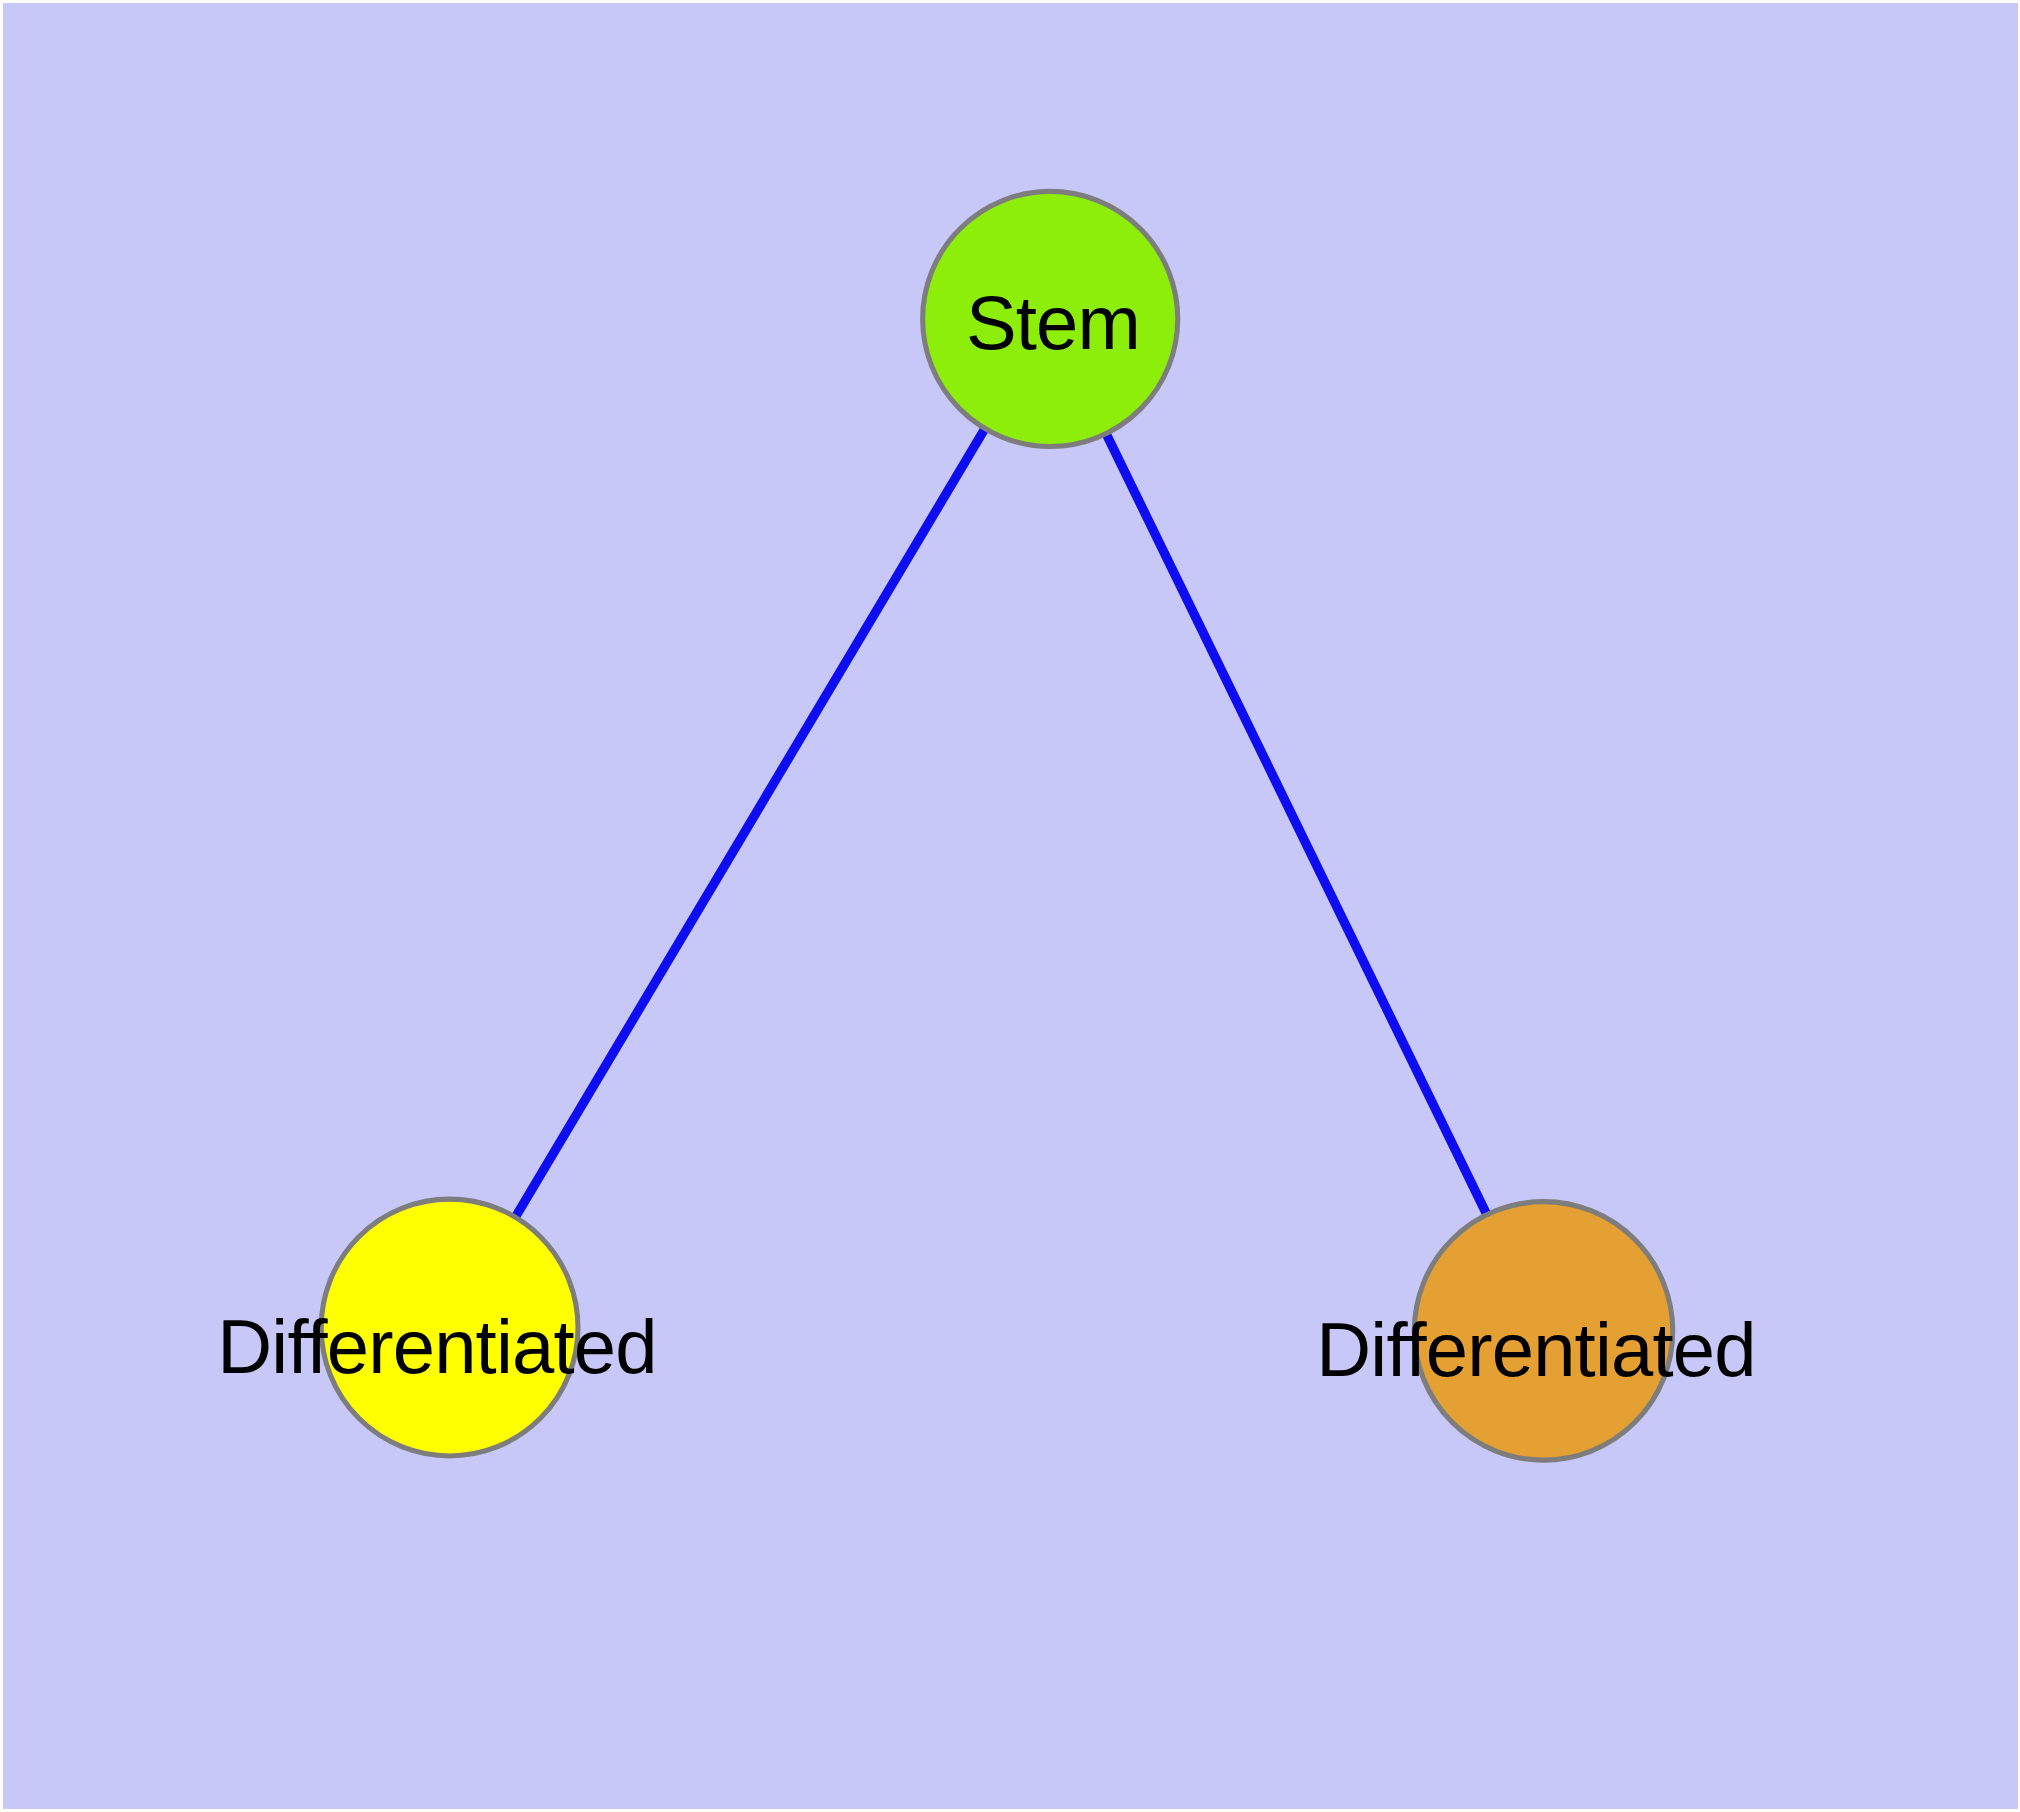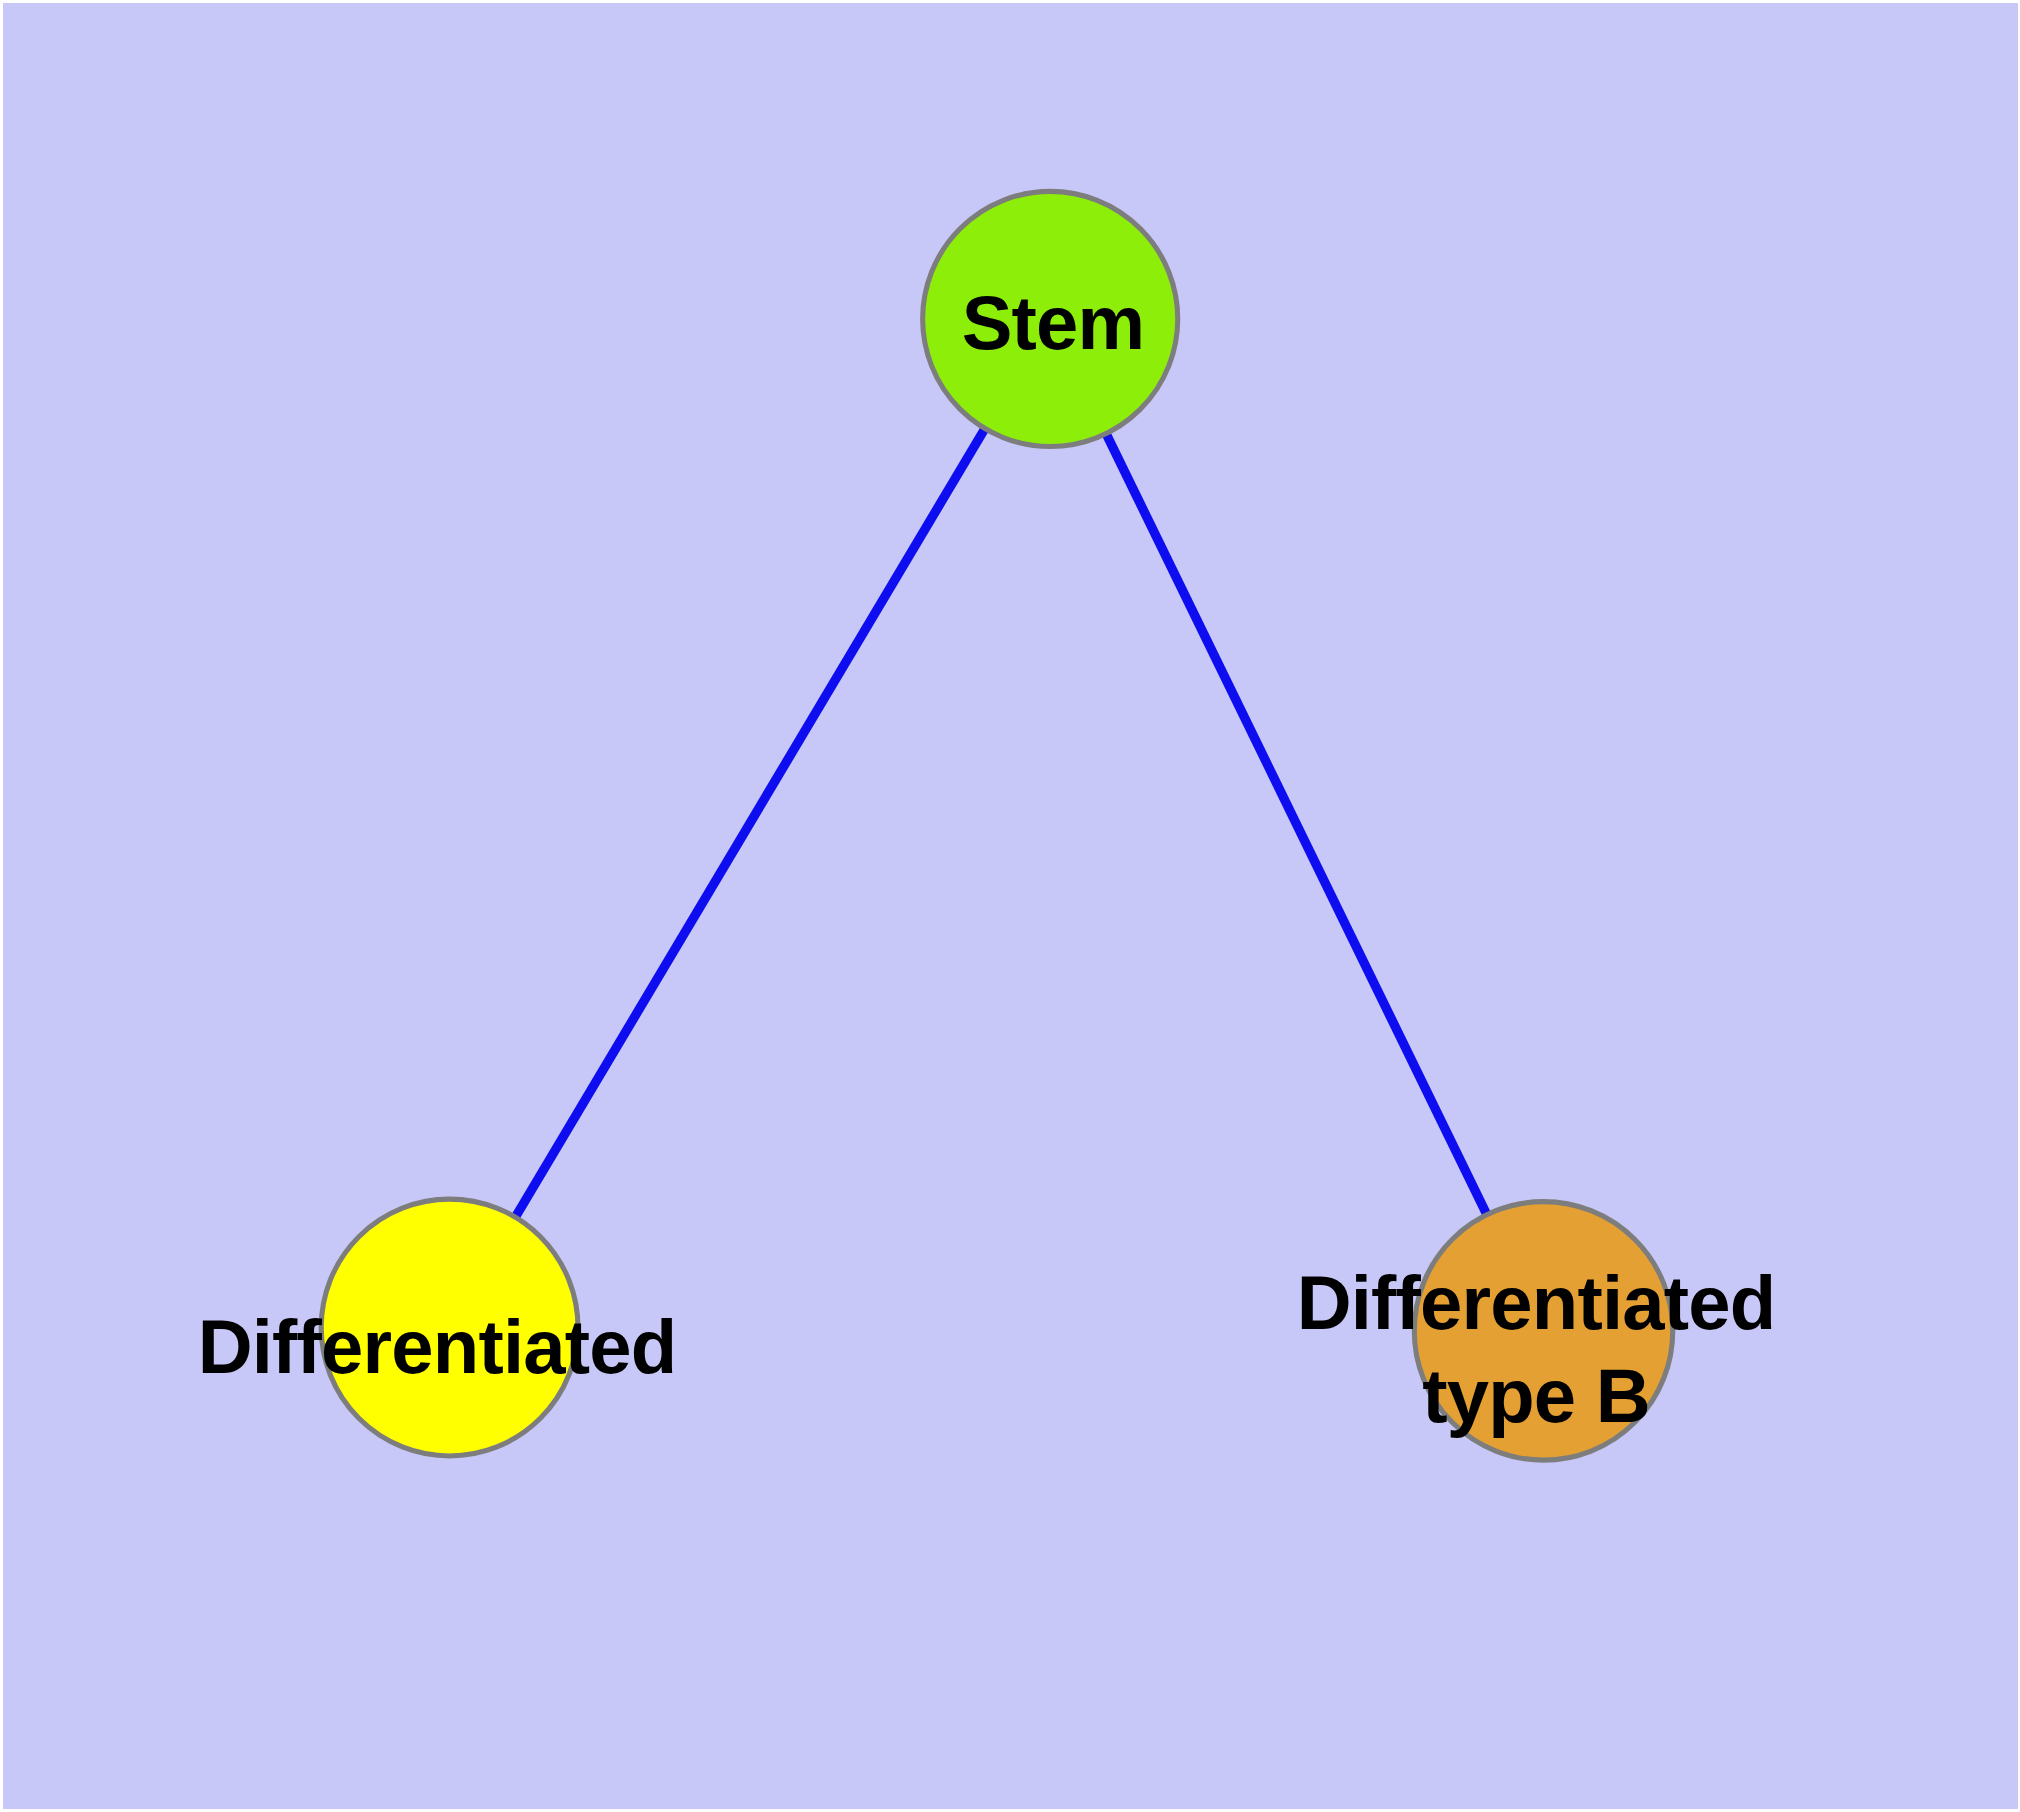--- a/index.html
+++ b/index.html
@@ -21,21 +21,21 @@
     left: 0;
     top: 0;
     width: 100%;
     height: 100%;
     display: block;
   }
   .node-label {
     position: absolute;
     transform: translate(-50%, -50%);
     text-align: center;
-    font-weight: bold;
+    font-weight: normal;
     font-size: 76px;
     line-height: 93px;
     color: #000000;
     white-space: nowrap;
     letter-spacing: -0.8px;
   }
 </style>
 </head>
 <body>
 
@@ -48,16 +48,15 @@
       <circle cx="1823" cy="1572" r="153" fill="#e5a033" stroke="#7d7d7d" stroke-width="6"></circle>
     </svg>
 <div class="node-label" style="left: 1050px; top: 319px; color: rgb(0, 0, 0);">
       <div>Stem</div>
     </div>
     <div class="node-label" style="left: 434px; top: 1343px; color: rgb(0, 0, 0);">
       <div>Differentiated</div>
     </div>
     <div class="node-label" style="left: 1533px; top: 1346px; color: rgb(0, 0, 0);">
       <div>Differentiated</div>
-      <div>type B</div>
     </div>
   </div>
 
 
 </body></html>

